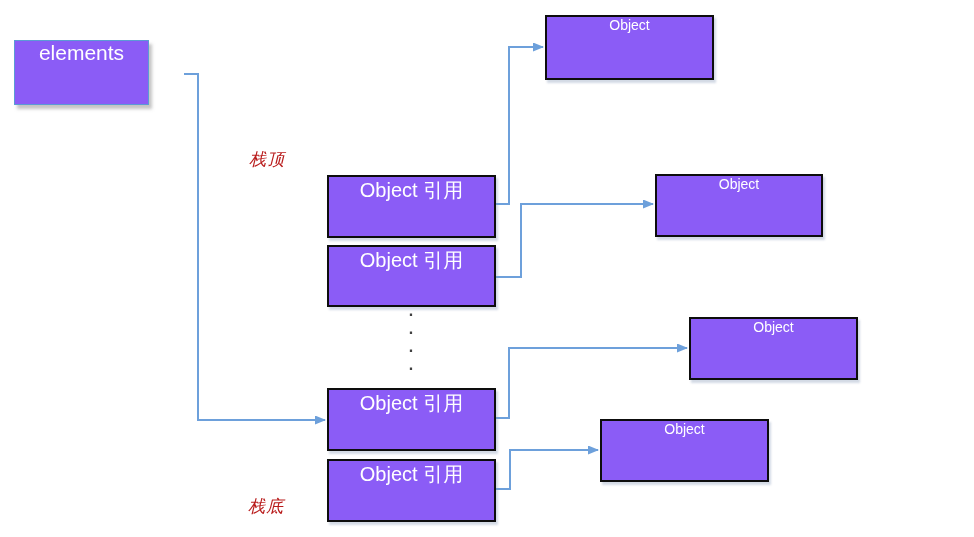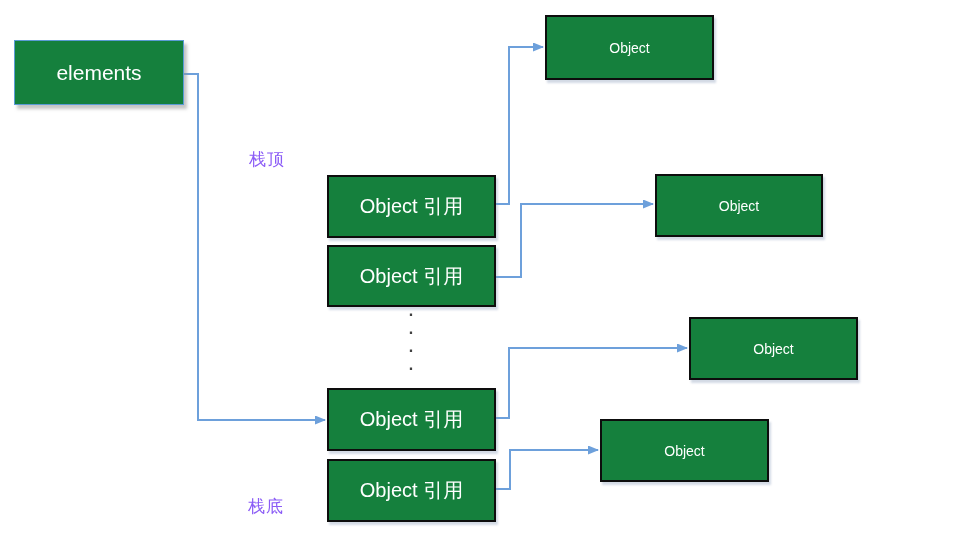--- a/index.html
+++ b/index.html
@@ -11,43 +11,44 @@
   .canvas {
     position: relative;
     width: 974px;
     height: 537px;
     background: #ffffff;
     overflow: hidden;
   }
   .box {
     position: absolute;
     box-sizing: border-box;
-    background: #15803d;
+    background: #8b5cf6;
     display: flex;
-    align-items: center;
+    align-items: flex-start;
     justify-content: center;
     color: #ffffff;
   }
   .array-box {
     border: 1px solid #5b9bd5;
     box-shadow: 3px 4px 3px rgba(150,150,150,0.55);
     font-size: 21px;
   }
   .ref-box, .obj-box {
     border: 2px solid #0d0d0d;
     box-shadow: 2px 3px 2px rgba(130,150,180,0.35);
   }
   .ref-box { font-size: 20px; }
   .obj-box { font-size: 14px; }
   .stack-label {
     position: absolute;
-    color: #8b5cf6;
+    color: #b91c1c;
     font-size: 17px;
     letter-spacing: 1px;
     white-space: nowrap;
+    font-style: italic;
   }
   .dot {
     position: absolute;
     left: 406px;
     width: 10px;
     color: #404040;
     font-size: 16px;
     font-weight: bold;
     line-height: 16px;
     text-align: center;
@@ -77,21 +78,21 @@
         <path d="M0,0 L11,4.5 L0,9 Z" fill="#6da0db"></path>
       </marker>
     </defs>
     <polyline points="184,74 198,74 198,420 325,420" marker-end="url(#arrow)"></polyline>
     <polyline points="496,204 509,204 509,47 543,47" marker-end="url(#arrow)"></polyline>
     <polyline points="496,277 521,277 521,204 653,204" marker-end="url(#arrow)"></polyline>
     <polyline points="496,418 509,418 509,348 687,348" marker-end="url(#arrow)"></polyline>
     <polyline points="496,489 510,489 510,450 598,450" marker-end="url(#arrow)"></polyline>
   </svg>
 
-  <div class="box array-box" style="left:14px; top:40px; width:170px; height:65px;">
+  <div class="box array-box" style="left:14px; top:40px; width:135px; height:65px;">
     <span>elements</span>
   </div>
 
   <div class="stack-label" style="left:249px; top:148px;">栈顶</div>
   <div class="stack-label" style="left:248px; top:495px;">栈底</div>
 
   <div class="box ref-box" style="left:327px; top:175px; width:169px; height:63px;">
     <span>Object 引用</span>
   </div>
   <div class="box ref-box" style="left:327px; top:245px; width:169px; height:62px;">

